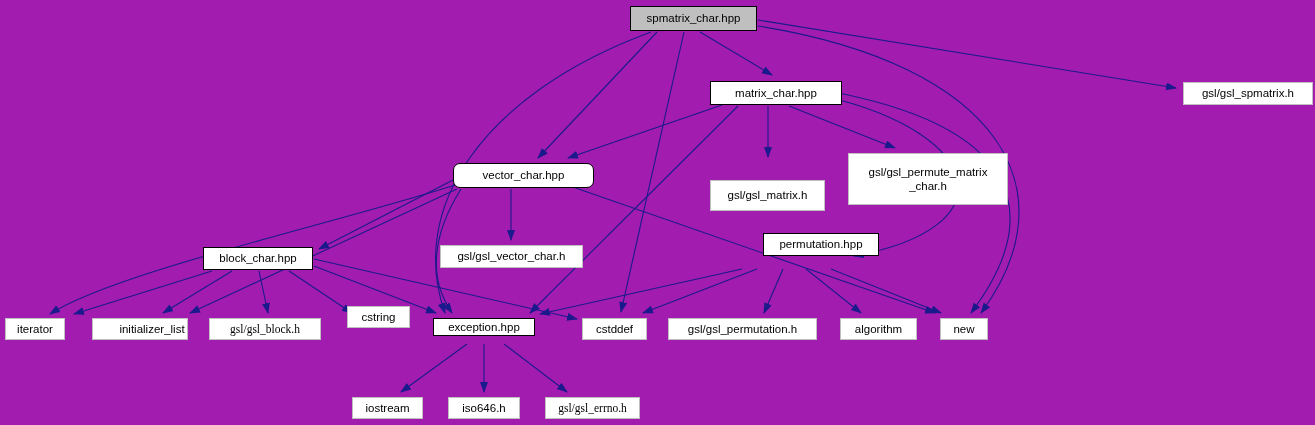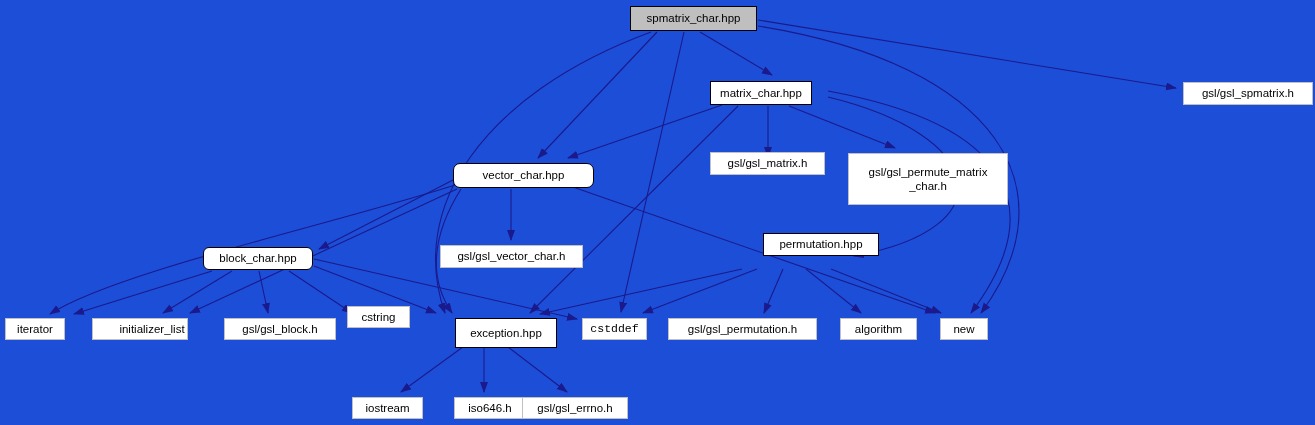--- a/index.html
+++ b/index.html
@@ -5,21 +5,21 @@
   html, body {
     margin: 0;
     padding: 0;
     background: #ffffff;
     font-family: "Liberation Sans", "DejaVu Sans", sans-serif;
   }
   #canvas {
     position: relative;
     width: 1315px;
     height: 425px;
-    background: #1d4ed8;
+    background: #a21caf;
     overflow: hidden;
   }
   #edge-layer {
     position: absolute;
     left: 0;
     top: 0;
     width: 1315px;
     height: 425px;
   }
   .node {
@@ -85,35 +85,35 @@
         <path d="M783,269 L764,313" fill="none" stroke="#1a1a8c" stroke-width="1.1" marker-end="url(#arrow)"></path>
         <path d="M806,269 L861,313" fill="none" stroke="#1a1a8c" stroke-width="1.1" marker-end="url(#arrow)"></path>
         <path d="M831,269 L941,313" fill="none" stroke="#1a1a8c" stroke-width="1.1" marker-end="url(#arrow)"></path>
         <path d="M467,344 L401,392" fill="none" stroke="#1a1a8c" stroke-width="1.1" marker-end="url(#arrow)"></path>
         <path d="M484,344 L484,392" fill="none" stroke="#1a1a8c" stroke-width="1.1" marker-end="url(#arrow)"></path>
         <path d="M504,344 L567,392" fill="none" stroke="#1a1a8c" stroke-width="1.1" marker-end="url(#arrow)"></path>
       </g>
   </svg>
   <div id="nodes-layer">
       <div class="node root" style="left: 630px; top: 6px; width: 127px; height: 25px;">spmatrix_char.hpp</div>
-      <div class="node emphasis" style="left: 710px; top: 81px; width: 102px; height: 24px;">matrix_char.hpp</div>
+      <div class="node emphasis" style="left: 710px; top: 81px; width: 132px; height: 24px;">matrix_char.hpp</div>
       <div class="node plain" style="left: 1183px; top: 82px; width: 130px; height: 23px;">gsl/gsl_spmatrix.h</div>
       <div class="node emphasis" style="left: 453px; top: 163px; width: 141px; height: 25px; border-radius: 7px;">vector_char.hpp</div>
-      <div class="node plain" style="left: 710px; top: 152px; width: 115px; height: 23px;">gsl/gsl_matrix.h</div>
+      <div class="node plain" style="left: 710px; top: 180px; width: 115px; height: 31px;">gsl/gsl_matrix.h</div>
       <div class="node plain" style="left: 848px; top: 153px; width: 160px; height: 52px;">gsl/gsl_permute_matrix
 _char.h</div>
       <div class="node plain" style="left: 440px; top: 245px; width: 143px; height: 23px;">gsl/gsl_vector_char.h</div>
-      <div class="node emphasis" style="left: 203px; top: 247px; width: 110px; height: 23px; border-radius: 6px;">block_char.hpp</div>
+      <div class="node emphasis" style="left: 203px; top: 247px; width: 110px; height: 23px;">block_char.hpp</div>
       <div class="node emphasis" style="left: 732px; top: 233px; width: 116px; height: 23px; margin-left: 31px;">permutation.hpp</div>
       <div class="node plain" style="left: 5px; top: 318px; width: 60px; height: 22px;">iterator</div>
       <div class="node plain" style="left: 92px; top: 318px; width: 96px; height: 22px; padding-left: 24px;">initializer_list</div>
-      <div class="node plain" style="left: 224px; top: 318px; width: 112px; height: 22px;">gsl/gsl_block.h</div>
+      <div class="node plain" style="left: 209px; top: 318px; width: 112px; height: 22px; font-family: Liberation Serif, serif;">gsl/gsl_block.h</div>
       <div class="node plain" style="left: 347px; top: 306px; width: 63px; height: 22px;">cstring</div>
-      <div class="node emphasis" style="left: 455px; top: 318px; width: 102px; height: 30px;">exception.hpp</div>
-      <div class="node plain" style="left: 582px; top: 318px; width: 65px; height: 22px; font-family: Liberation Mono, monospace;">cstddef</div>
+      <div class="node emphasis" style="left: 433px; top: 318px; width: 102px; height: 18px;">exception.hpp</div>
+      <div class="node plain" style="left: 582px; top: 318px; width: 65px; height: 22px;">cstddef</div>
       <div class="node plain" style="left: 668px; top: 318px; width: 149px; height: 22px;">gsl/gsl_permutation.h</div>
       <div class="node plain" style="left: 840px; top: 318px; width: 77px; height: 22px;">algorithm</div>
       <div class="node plain" style="left: 940px; top: 318px; width: 48px; height: 22px;">new</div>
       <div class="node plain" style="left: 352px; top: 397px; width: 71px; height: 22px;">iostream</div>
-      <div class="node plain" style="left: 448px; top: 397px; width: 72px; height: 22px; margin-left: 6px;">iso646.h</div>
-      <div class="node plain" style="left: 522px; top: 397px; width: 106px; height: 22px;">gsl/gsl_errno.h</div>
+      <div class="node plain" style="left: 448px; top: 397px; width: 72px; height: 22px;">iso646.h</div>
+      <div class="node plain" style="left: 545px; top: 397px; width: 95px; height: 22px; font-family: Liberation Serif, serif;">gsl/gsl_errno.h</div>
     </div>
 </div>
 
 </body></html>

